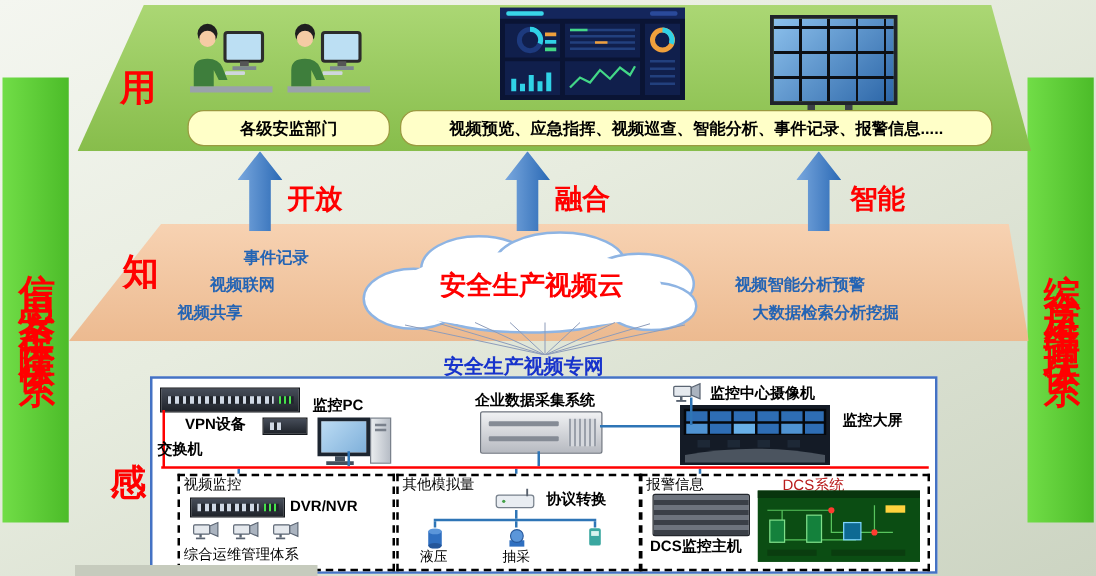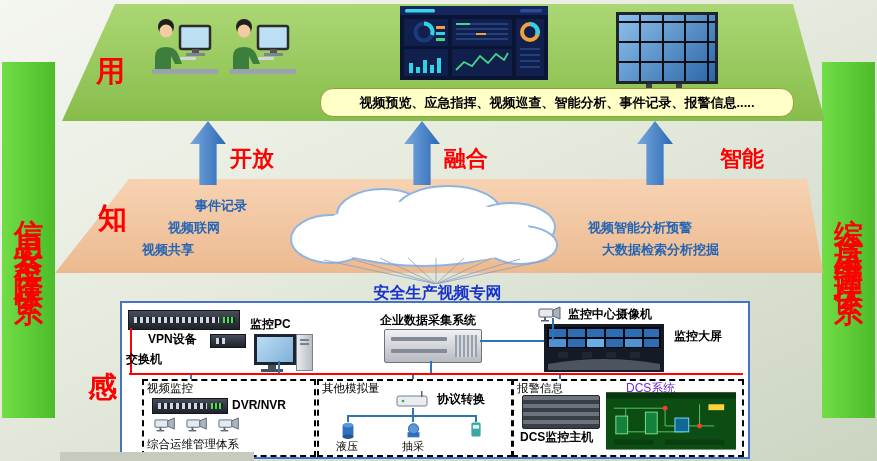--- a/index.html
+++ b/index.html
@@ -21,26 +21,26 @@
   .layer-label{position:absolute;color:#ff0000;font-weight:bold;font-size:29px;line-height:1;}
   .ybox{position:absolute;height:27px;background:#ffffc8;border:1px solid #9a9a40;
     border-radius:13px;display:flex;align-items:center;justify-content:center;
     font-weight:bold;font-size:13px;color:#000;white-space:nowrap;}
   .up-arrow{position:absolute;width:36px;height:64px;
     background:linear-gradient(90deg,#7aa8de,#2a69b5);
     clip-path:polygon(50% 0,100% 36%,74% 36%,74% 100%,26% 100%,26% 36%,0 36%);}
   .arrow-label{position:absolute;color:#ff0000;font-weight:bold;font-size:22px;line-height:1;}
   .blue-note{position:absolute;color:#2464b4;font-weight:bold;font-size:13px;white-space:nowrap;}
   .cloud-title{position:absolute;color:#ff0000;font-weight:bold;font-size:21px;text-align:center;}
-  .net-label{position:absolute;color:#1733cc;font-weight:bold;font-size:16px;text-align:center;}
+  .net-label{position:absolute;color:#1733cc;font-weight:bold;font-size:16px;text-align:left;}
   .sense-box{position:absolute;left:120px;top:301px;width:626px;height:154px;
     background:#ffffff;border:2px solid #4472c4;}
   .dev-label{position:absolute;font-weight:bold;font-size:12px;color:#000;white-space:nowrap;line-height:1.1;}
   .group-title{position:absolute;font-weight:normal;font-size:11.5px;color:#000;white-space:nowrap;line-height:1.1;}
-  .dcs-red{color:#6d28d9;}
+  .dcs-red{color:#b91c1c;}
   .dashed-box{position:absolute;border:2px dashed #000;background:#ffffff;}
   .redline{position:absolute;background:#ff0000;}
   .blueline{position:absolute;background:#2e75b6;}
   .rack{position:absolute;background:linear-gradient(180deg,#464d59,#1f232a);border:1px solid #13161b;}
   .rack .ports{position:absolute;left:5px;right:20px;top:50%;transform:translateY(-50%);height:6px;
     background:repeating-linear-gradient(90deg,#cfd8e4 0 3px,#20242b 3px 6px);}
   .rack .leds{position:absolute;right:4px;top:50%;transform:translateY(-50%);width:12px;height:6px;
     background:repeating-linear-gradient(90deg,#46e34b 0 2px,#20242b 2px 4px);}
   .pc{position:absolute;width:58px;height:38px;}
   .pc .mon{width:36px;height:25px;border:3px solid #1c2530;background:linear-gradient(135deg,#bcdcf4,#7fb0da);}
@@ -300,45 +300,49 @@
   <div class="vwall">
     <div class="wall"></div>
     <div class="legs">
       <div class="leg"></div>
       <div class="leg"></div>
     </div>
     <div class="base"></div>
   </div>
 
   <div class="layer-label" style="left:96px;top:57px;">用</div>
+  <div class="ybox" style="left:150px;top:88px;width:160px;">
+    <span>各级安监部门</span>
+  </div>
   <div class="ybox" style="left:320px;top:88px;width:472px;">
     <span>视频预览、应急指挥、视频巡查、智能分析、事件记录、报警信息.....</span>
   </div>
 
   <div class="up-arrow" style="left:190px;top:121px;"></div>
   <div class="up-arrow" style="left:404px;top:121px;"></div>
   <div class="up-arrow" style="left:637px;top:121px;"></div>
   <div class="arrow-label" style="left:230px;top:148px;">开放</div>
   <div class="arrow-label" style="left:444px;top:148px;font-family:Liberation Serif, serif;">融合</div>
-  <div class="arrow-label" style="left:680px;top:148px;margin-left:40px;">智能</div>
+  <div class="arrow-label" style="left:680px;top:148px;">智能</div>
 
   <div class="layer-label" style="left:98px;top:204px;">知</div>
 
   <svg class="abs" style="left:283px;top:181px;" width="285" height="88" viewBox="0 0 285 88">
     <g fill="#ffffff" stroke="#8eb4e3" stroke-width="2">
       <ellipse cx="48" cy="58" rx="40" ry="24"></ellipse>
       <ellipse cx="100" cy="34" rx="46" ry="26"></ellipse>
       <ellipse cx="165" cy="30" rx="52" ry="25"></ellipse>
       <ellipse cx="228" cy="46" rx="44" ry="24"></ellipse>
       <ellipse cx="238" cy="64" rx="36" ry="19"></ellipse>
       <ellipse cx="140" cy="63" rx="85" ry="22"></ellipse>
     </g>
     <ellipse cx="142" cy="48" rx="104" ry="28" fill="#ffffff"></ellipse>
     <ellipse cx="142" cy="58" rx="110" ry="24" fill="#ffffff"></ellipse>
   </svg>
+  <div class="cloud-title" style="left:283px;top:214px;width:285px;">安全生产视频云</div>
 
   <div class="blue-note" style="left:195px;top:197px;">事件记录</div>
   <div class="blue-note" style="left:168px;top:219px;">视频联网</div>
   <div class="blue-note" style="left:142px;top:241px;">视频共享</div>
   <div class="blue-note" style="left:588px;top:219px;">视频智能分析预警</div>
   <div class="blue-note" style="left:602px;top:241px;">大数据检索分析挖掘</div>
 
   <svg class="abs" style="left:318px;top:256px;" width="236" height="28" viewBox="0 0 236 28">
     <g stroke="#8d9cba" stroke-width="0.8" fill="none">
       <line x1="118" y1="28" x2="6" y2="4"></line>

